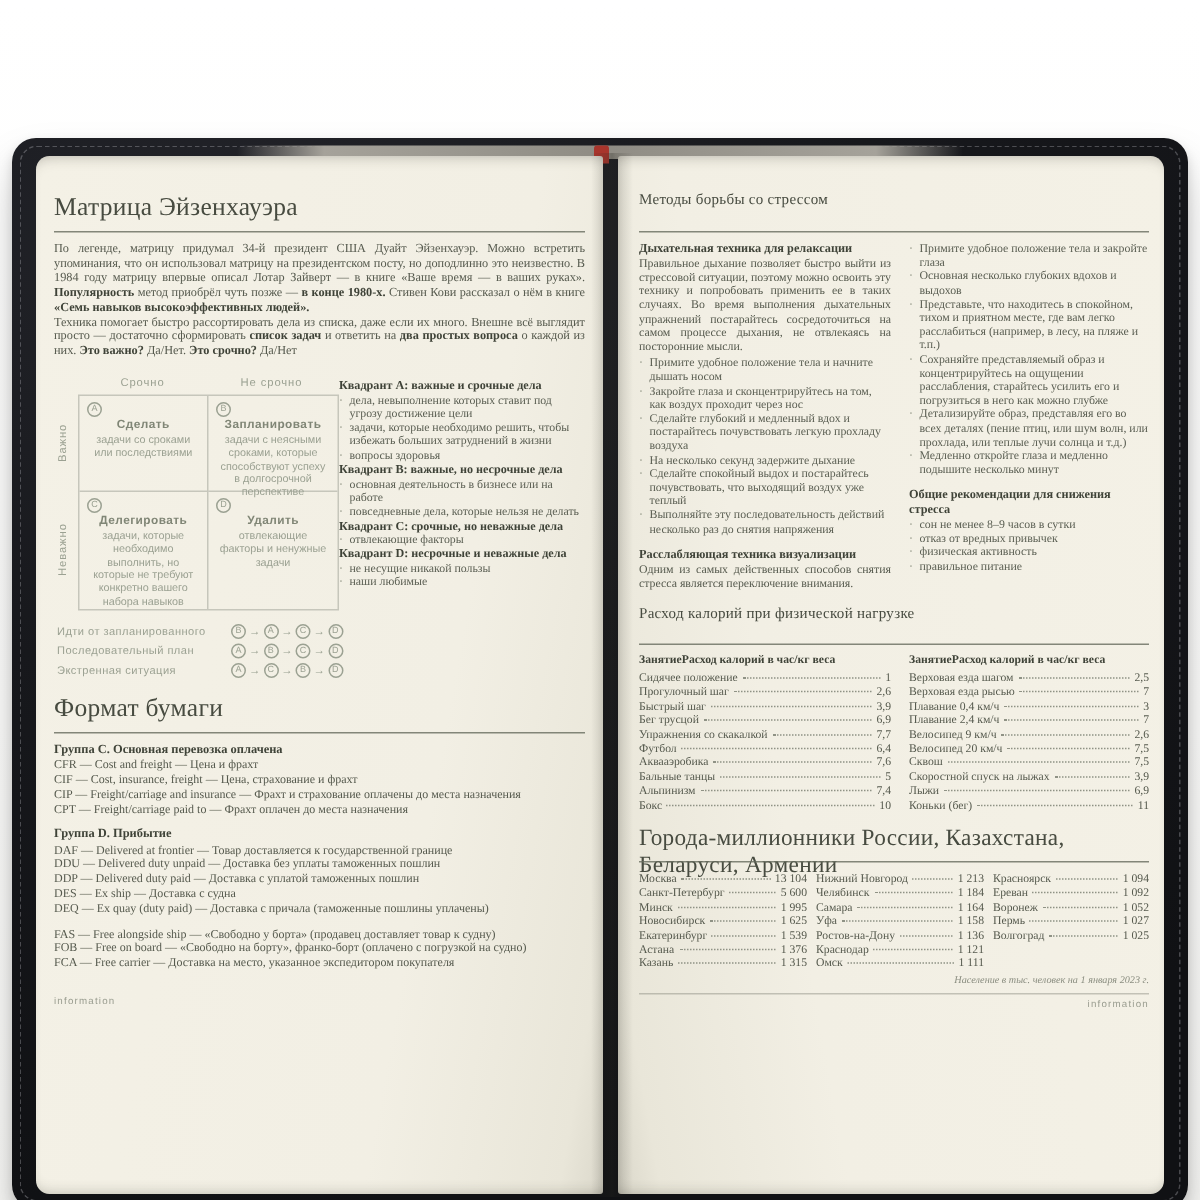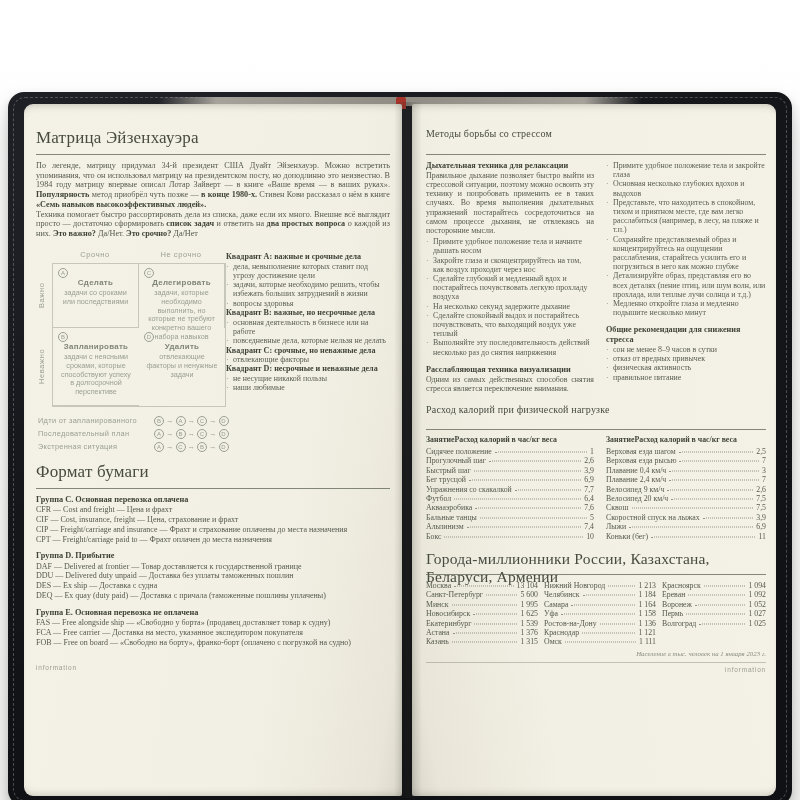--- a/index.html
+++ b/index.html
@@ -115,29 +115,29 @@
       <div class="mx-colhead" style="left:16px;width:86px;">Срочно</div>
       <div class="mx-colhead" style="left:102px;width:86px;">Не срочно</div>
       <div class="mx-rowhead" style="top:13px;height:64px;">Важно</div>
       <div class="mx-rowhead" style="top:77px;height:78px;">Неважно</div>
       <div class="mx-grid">
         <div class="mx-cell br bb2">
           <span class="circ">A</span>
           <div class="mx-ct">Сделать</div>
           <div class="mx-cx">задачи со сроками или последствиями</div>
         </div>
+        <div class="mx-cell bb2">
+          <span class="circ">B</span>
+          <div class="mx-ct">Запланировать</div>
+          <div class="mx-cx">задачи с неясными сроками, которые способствуют успеху в долгосрочной перспективе</div>
+        </div>
         <div class="mx-cell br">
           <span class="circ">C</span>
           <div class="mx-ct">Делегировать</div>
           <div class="mx-cx">задачи, которые необходимо выполнить, но которые не требуют конкретно вашего набора навыков</div>
-        </div>
-        <div class="mx-cell bb2">
-          <span class="circ">B</span>
-          <div class="mx-ct">Запланировать</div>
-          <div class="mx-cx">задачи с неясными сроками, которые способствуют успеху в долгосрочной перспективе</div>
         </div>
         <div class="mx-cell">
           <span class="circ">D</span>
           <div class="mx-ct">Удалить</div>
           <div class="mx-cx">отвлекающие факторы и ненужные задачи</div>
         </div>
       </div>
     </div>
 
     <div class="abs mx" style="left:14px;top:310px;width:200px;">
@@ -225,28 +225,28 @@
           <div class="gh">Группа C. Основная перевозка оплачена</div>
           <div class="ln">CFR — Cost and freight — Цена и фрахт</div>
           <div class="ln">CIF — Cost, insurance, freight — Цена, страхование и фрахт</div>
           <div class="ln">CIP — Freight/carriage and insurance — Фрахт и страхование оплачены до места назначения</div>
           <div class="ln">CPT — Freight/carriage paid to — Фрахт оплачен до места назначения</div>
         </div>
         <div class="grp">
           <div class="gh">Группа D. Прибытие</div>
           <div class="ln">DAF — Delivered at frontier — Товар доставляется к государственной границе</div>
           <div class="ln">DDU — Delivered duty unpaid — Доставка без уплаты таможенных пошлин</div>
+          <div class="ln">DDP — Delivered duty paid — Доставка с уплатой таможенных пошлин</div>
           <div class="ln">DES — Ex ship — Доставка с судна</div>
           <div class="ln">DEQ — Ex quay (duty paid) — Доставка с причала (таможенные пошлины уплачены)</div>
         </div>
         <div class="grp">
-          <div class="gh">Группа E. Основная перевозка не оплачена</div>
           <div class="ln">FAS — Free alongside ship — «Свободно у борта» (продавец доставляет товар к судну)</div>
+          <div class="ln">FOB — Free on board — «Свободно на борту», франко-борт (оплачено с погрузкой на судно)</div>
           <div class="ln">FCA — Free carrier — Доставка на место, указанное экспедитором покупателя</div>
-          <div class="ln">FOB — Free on board — «Свободно на борту», франко-борт (оплачено с погрузкой на судно)</div>
         </div>
       </div>
 
     <div class="abs pg-footer" style="left:12px;top:560px;">information</div>
   </div>
 
   <div class="page page-right">
     <div class="abs h2r" style="left:14px;right:10px;top:24px;">Методы борьбы со стрессом</div>
     <div class="abs rule" style="left:14px;right:10px;top:50px;"></div>
 

